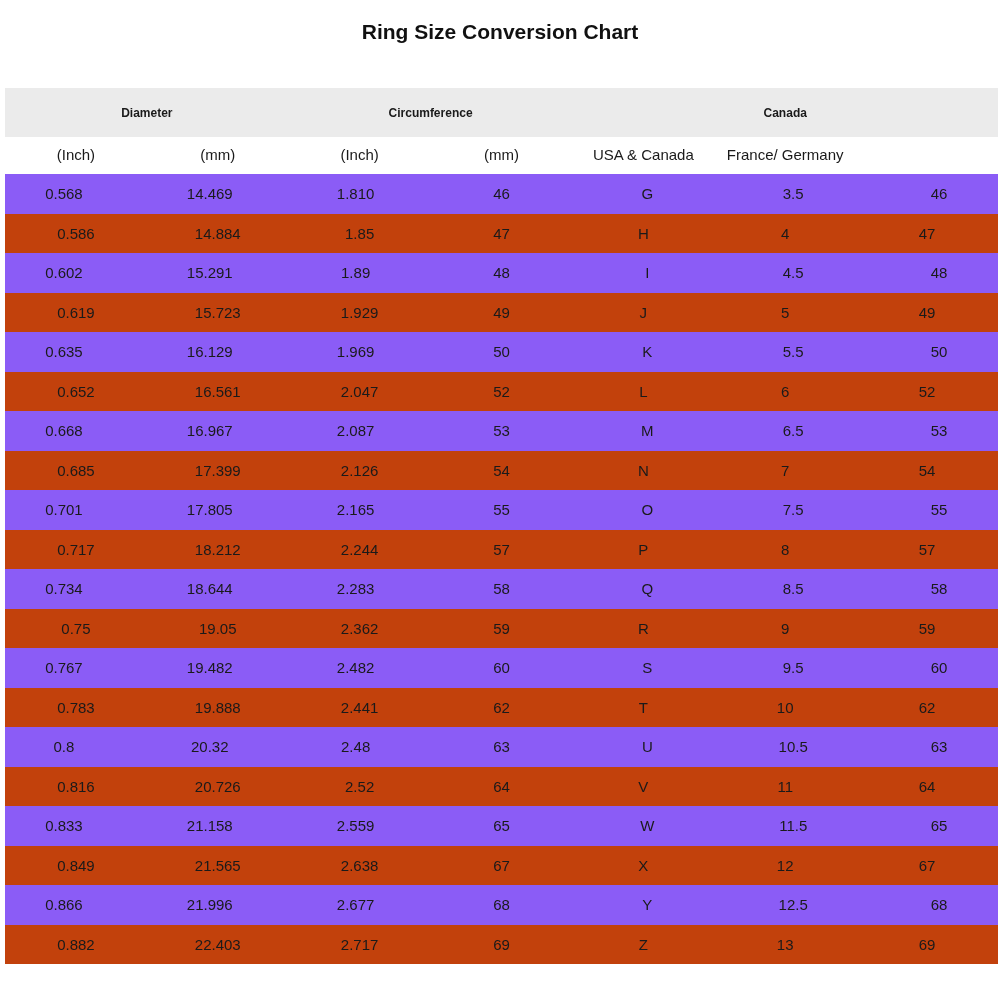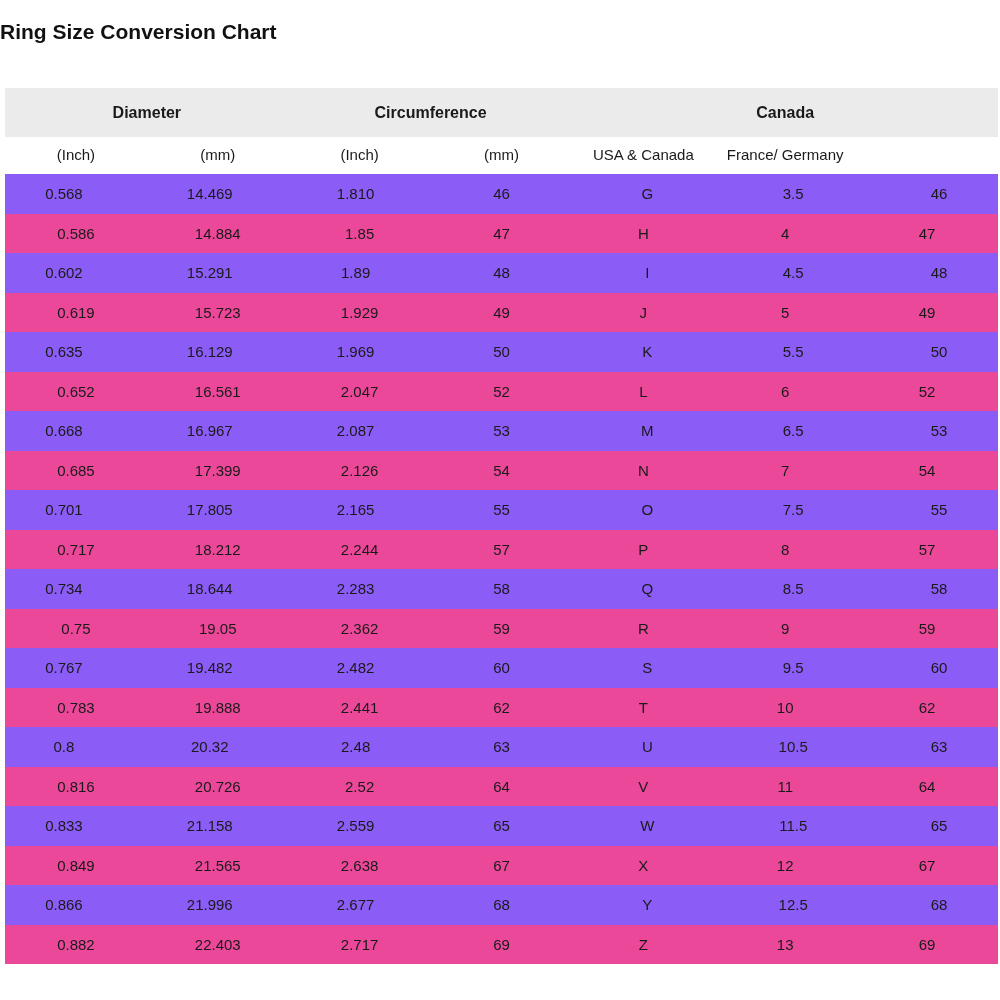--- a/index.html
+++ b/index.html
@@ -9,56 +9,57 @@
     width: 1000px;
     height: 1000px;
     background: #ffffff;
     font-family: "Liberation Sans", sans-serif;
     color: #1a1a1a;
     overflow: hidden;
   }
   .page-title {
     margin: 0;
     padding-top: 20px;
+    text-align: center;
     font-size: 21px;
     line-height: 24px;
     font-weight: bold;
     color: #111111;
   }
   .conversion-table {
     margin: 44px 2px 0 5px;
   }
   .grid-row {
     display: grid;
     grid-template-columns: repeat(7, 1fr);
     text-align: center;
     align-items: center;
   }
   .group-header-row {
     height: 49px;
     background: #ebebeb;
     font-weight: bold;
-    font-size: 16px;
+    font-size: 12px;
   }
   .gh-diameter      { grid-column: 1 / span 2; }
   .gh-circumference { grid-column: 3 / span 2; }
   .gh-sizes         { grid-column: 5 / span 3; }
   .column-header-row {
     height: 37px;
     background: #ffffff;
     font-size: 15px;
     line-height: 1.25;
   }
   .column-header-row .tcell {
     padding: 0 8px;
   }
   .trow {
     height: 39.5px;
     font-size: 15px;
-    background: #ec4899;
+    background: #c2410c;
   }
   .trow.alt {
     background: #8b5cf6;
     gap: 28px;
   }
   .tcell {
     overflow: hidden;
   }
 </style>
 </head>

